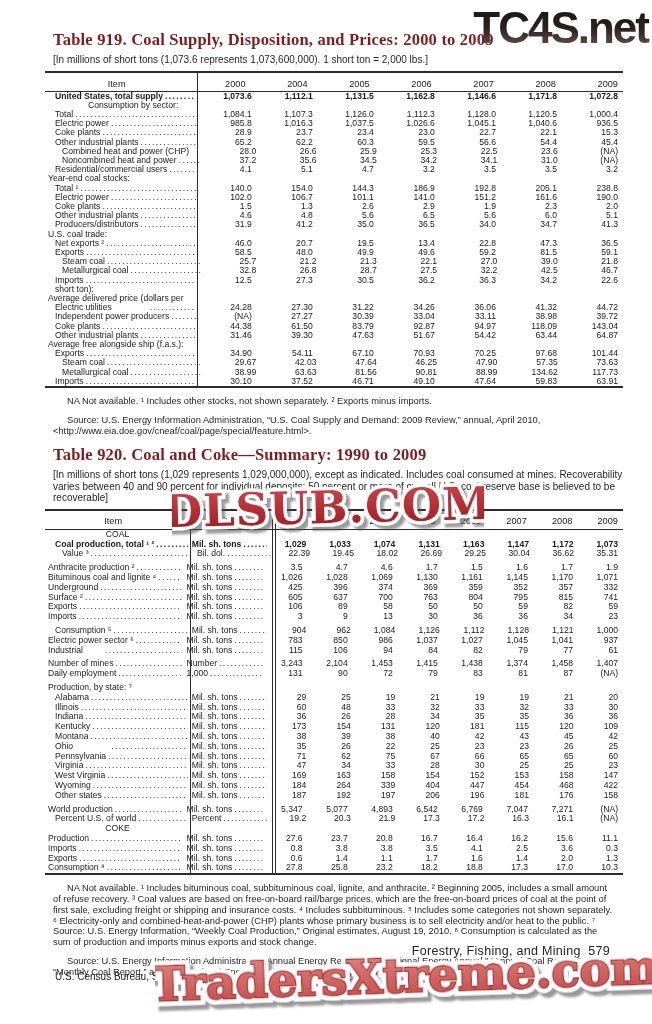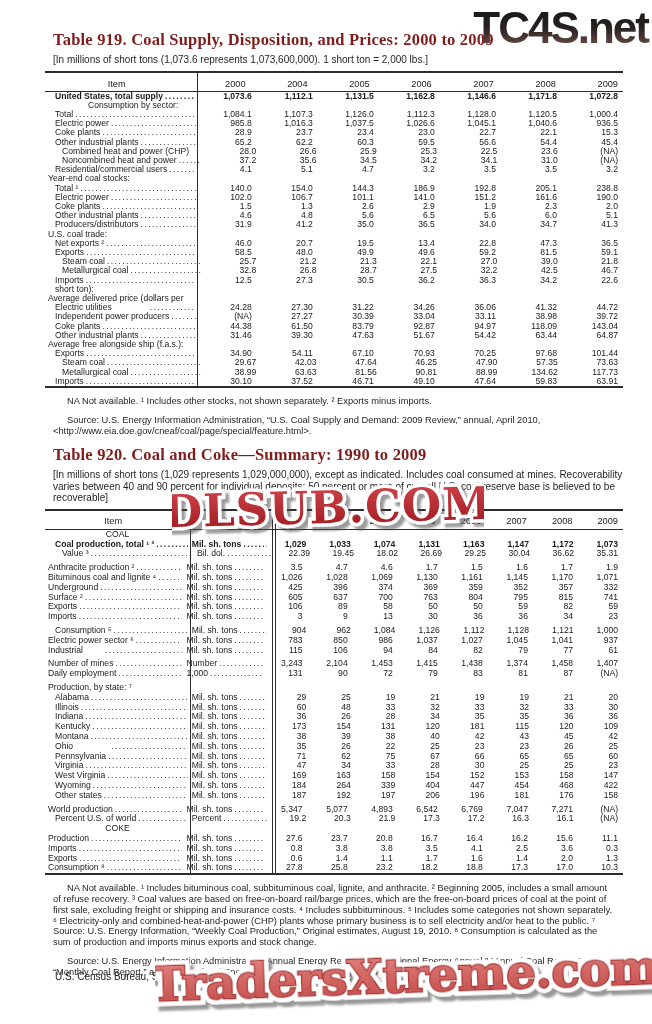--- a/index.html
+++ b/index.html
@@ -1035,20 +1035,23 @@
       </linearGradient>
       <filter id="shmid" x="-20%" y="-20%" width="140%" height="150%">
         <feDropShadow dx="4" dy="4" stdDeviation="1" flood-color="#4d4d4d" flood-opacity="0.55"></feDropShadow>
       </filter>
     </defs>
     <g filter="url(#shmid)">
       <text x="156" y="45" text-anchor="middle" font-family="DejaVu Serif, serif" font-weight="bold" font-size="45" letter-spacing="1" fill="url(#gmid)" stroke="#ffffff" stroke-width="7" paint-order="stroke" transform="rotate(-1.5 156 32)">DLSUB.COM</text>
     </g>
   </svg>
 
+  <div class="foot-sec">
+    <span>Forestry, Fishing, and Mining</span>&nbsp;&nbsp;<span>579</span>
+  </div>
   <div class="foot-bureau">U.S. Census Bureau, Statistical Abstract of the United States: 2012</div>
 
   <svg class="wm-bot" width="500" height="86" viewBox="0 0 500 86">
     <defs>
       <linearGradient id="gbot" x1="0" y1="0" x2="0" y2="1">
         <stop offset="0" stop-color="#e28480"></stop>
         <stop offset="1" stop-color="#c24a48"></stop>
       </linearGradient>
       <filter id="shbot" x="-20%" y="-20%" width="140%" height="150%">
         <feDropShadow dx="4" dy="5" stdDeviation="1" flood-color="#555555" flood-opacity="0.6"></feDropShadow>

